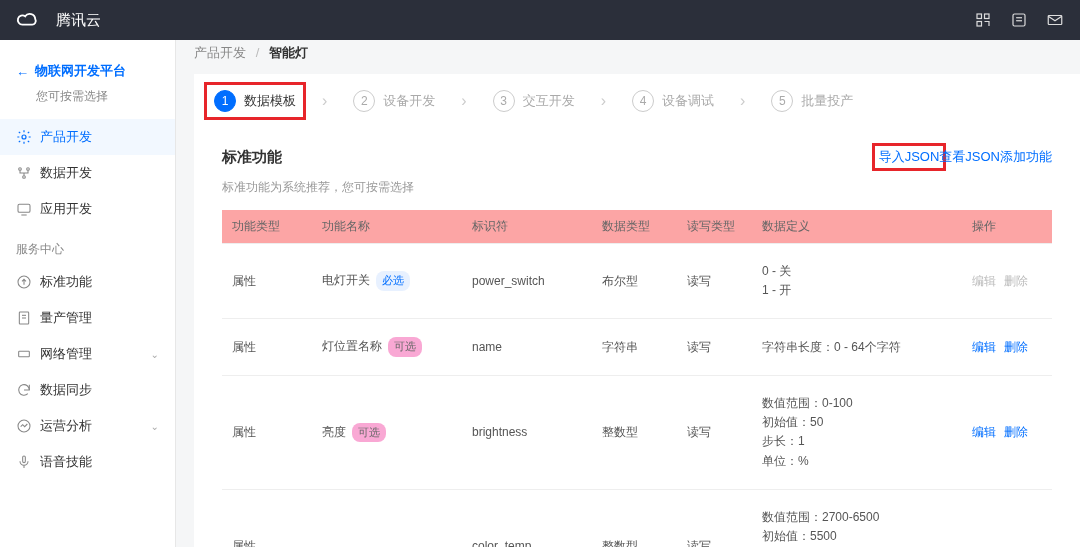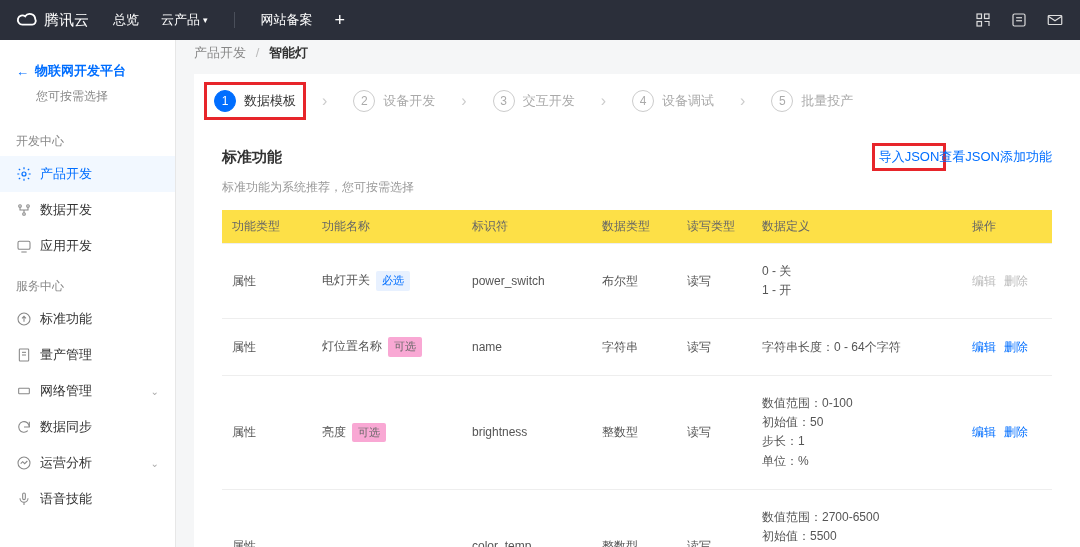--- a/index.html
+++ b/index.html
@@ -16,21 +16,21 @@
 
   
   .topbar {
     height: 40px;
     background: #2b2f3a;
     color: #fff;
     display: flex;
     align-items: center;
     padding: 0 16px;
   }
-  .logo { display: flex; align-items: center; gap: 6px; font-size: 15px; font-weight: 500; margin-right: 24px; }
+  .logo { display: flex; align-items: center; gap: 18px; font-size: 15px; font-weight: 500; margin-right: 24px; }
   .logo-icon { width: 22px; height: 22px; }
   .top-nav { display: flex; align-items: center; gap: 22px; font-size: 13px; }
   .top-nav-item { cursor: pointer; display:flex; align-items:center; gap:3px;}
   .top-divider { width: 1px; height: 16px; background: #4a4f5a; margin: 0 4px; }
   .top-plus { font-size: 18px; font-weight: 300; }
   .topbar-right { margin-left: auto; display:flex; gap:18px; align-items:center; }
   .topbar-right svg { width:18px; height:18px; }
 
   
   .sidebar {
@@ -102,63 +102,53 @@
   .section-actions .highlight-box { border: 3px solid #e7252a; padding: 2px 4px; margin: -5px -7px -5px -7px; }
   .section-hint { color: #999; font-size: 12px; padding: 6px 0 14px 0; }
 
   
   table { width: 100%; border-collapse: collapse; font-size: 12px; }
   thead th {
     text-align: left;
     padding: 8px 10px;
     color: #666;
     font-weight: 400;
-    background: #fde047;
+    background: #fca5a5;
   }
   tbody td {
     padding: 18px 10px;
     color: #555;
     border-top: 1px solid #eee;
     vertical-align: middle;
     line-height: 1.6;
   }
   .tag {
     display: inline-block;
     padding: 1px 6px;
-    border-radius: 2px;
+    border-radius: 8px;
     font-size: 11px;
     margin-left: 6px;
     vertical-align: middle;
   }
   .tag-required { background: #e8f1ff; color: #006eff; }
   .tag-optional { background: #f9a8d4; color: #666; }
   .row-actions a { color: #006eff; cursor:pointer; margin-right: 8px; }
   .row-actions a.disabled { color: #bbb; cursor: default; }
   .multiline { white-space: pre-line; }
 </style>
 </head>
 <body>
 
 <div class="topbar">
   <div class="logo">
     <svg class="logo-icon" viewBox="0 0 24 24" fill="none" stroke="#fff" stroke-width="2">
       <path d="M7 17a5 5 0 1 1 3-9 6 6 0 0 1 11 3 4 4 0 0 1-4 6H7z"></path>
     </svg>
     <span>腾讯云</span>
   </div>
-  <div class="top-nav">
-    <span class="top-nav-item">总览</span>
-    <span class="top-nav-item">
-      <span>云产品</span>
-      <span style="font-size:9px;">▾</span>
-    </span>
-    <span class="top-divider"></span>
-    <span class="top-nav-item">网站备案</span>
-    <span class="top-nav-item top-plus">+</span>
-  </div>
   <div class="topbar-right">
     <svg viewBox="0 0 24 24" fill="none" stroke="#ddd" stroke-width="1.6">
         <rect x="4" y="4" width="6" height="6"></rect>
         <rect x="14" y="4" width="6" height="6"></rect>
         <rect x="4" y="14" width="6" height="6"></rect>
         <path d="M14 14h6v6"></path>
       </svg>
     <svg viewBox="0 0 24 24" fill="none" stroke="#ddd" stroke-width="1.6">
         <rect x="4" y="4" width="16" height="16" rx="2"></rect>
         <line x1="8" y1="9" x2="16" y2="9"></line>
@@ -171,21 +161,20 @@
   </div>
 </div>
 
 <div class="sidebar">
   <div class="sidebar-back">
     <span>←</span>
     <span>物联网开发平台</span>
   </div>
   <div class="sidebar-sub">您可按需选择</div>
 
-  <div class="sidebar-group-title">开发中心</div>
 
   <div class="sidebar-item active">
     <svg class="side-icon" viewBox="0 0 24 24" fill="none" stroke="#006eff" stroke-width="1.8">
         <circle cx="12" cy="12" r="3"></circle>
         <path d="M12 2v3M12 19v3M4.2 4.2l2.1 2.1M17.7 17.7l2.1 2.1M2 12h3M19 12h3M4.2 19.8l2.1-2.1M17.7 6.3l2.1-2.1"></path>
       </svg>
     <span>产品开发</span>
   </div>
   <div class="sidebar-item">
     <svg class="side-icon" viewBox="0 0 24 24" fill="none" stroke="#888" stroke-width="1.6">

